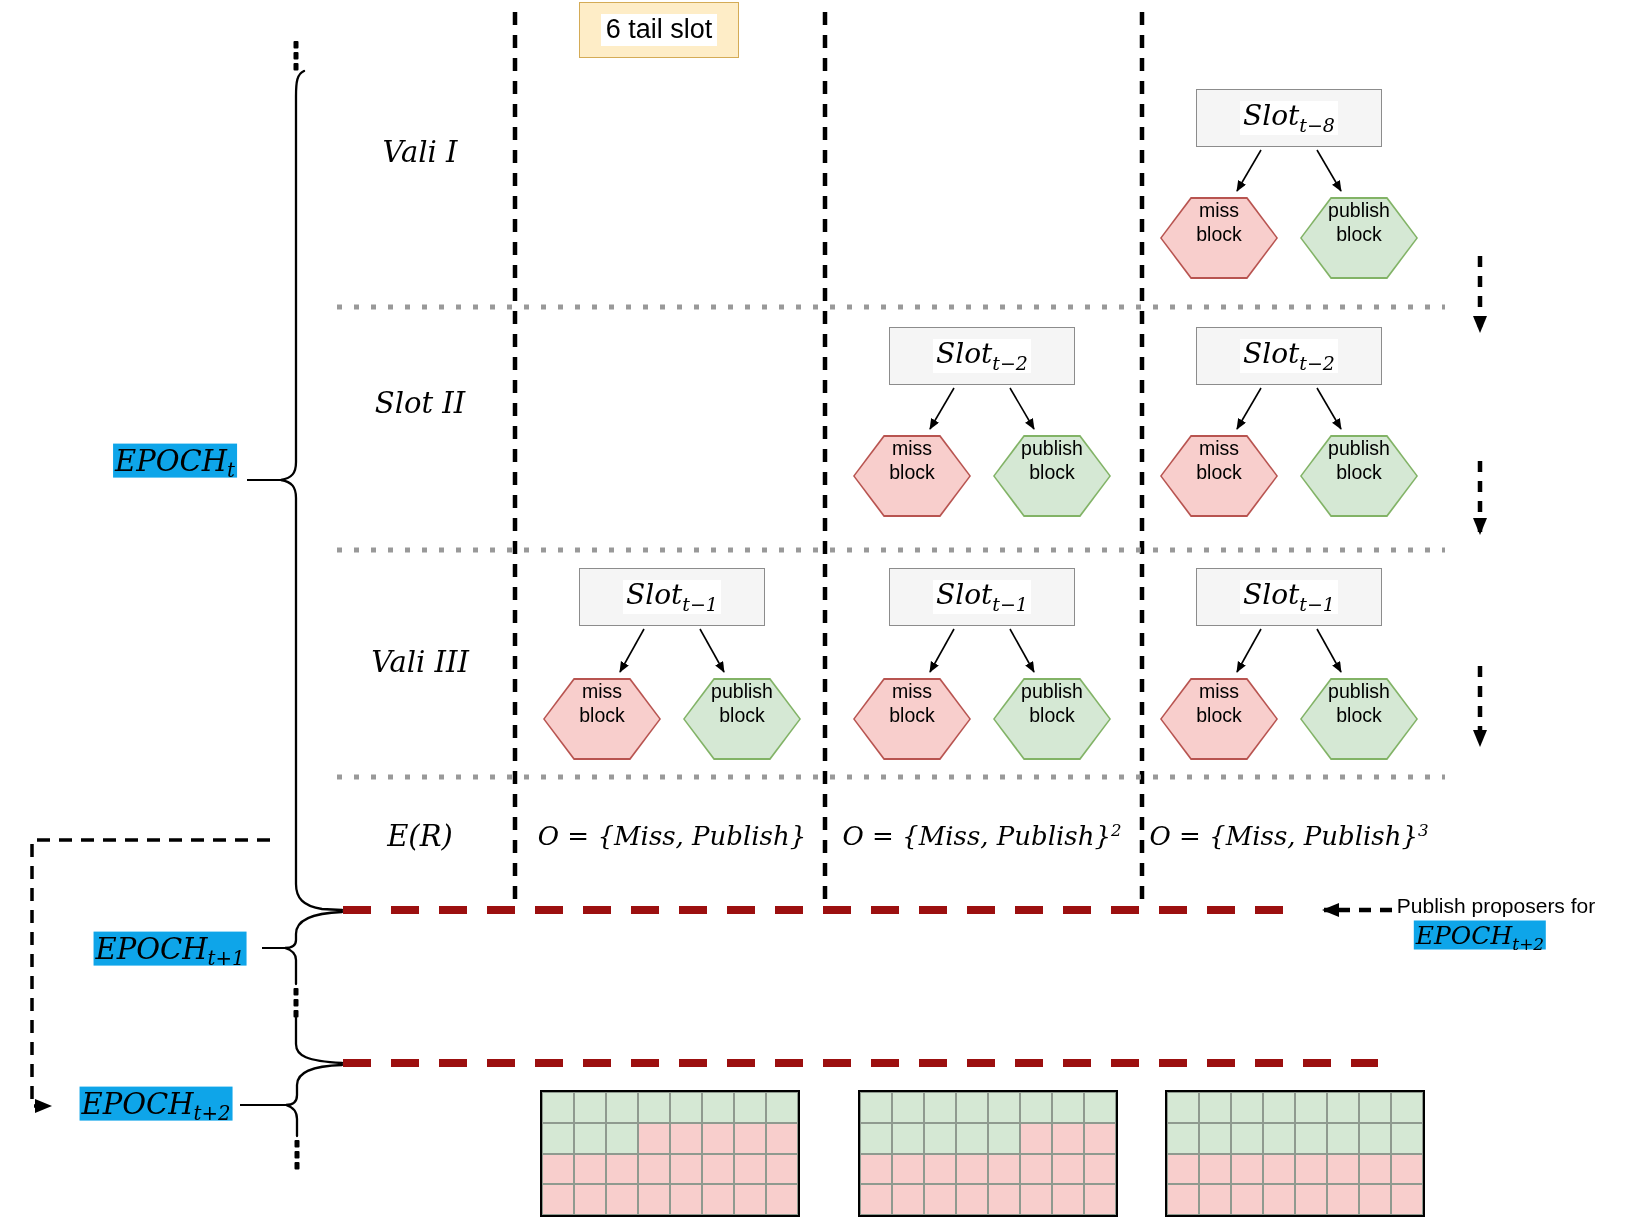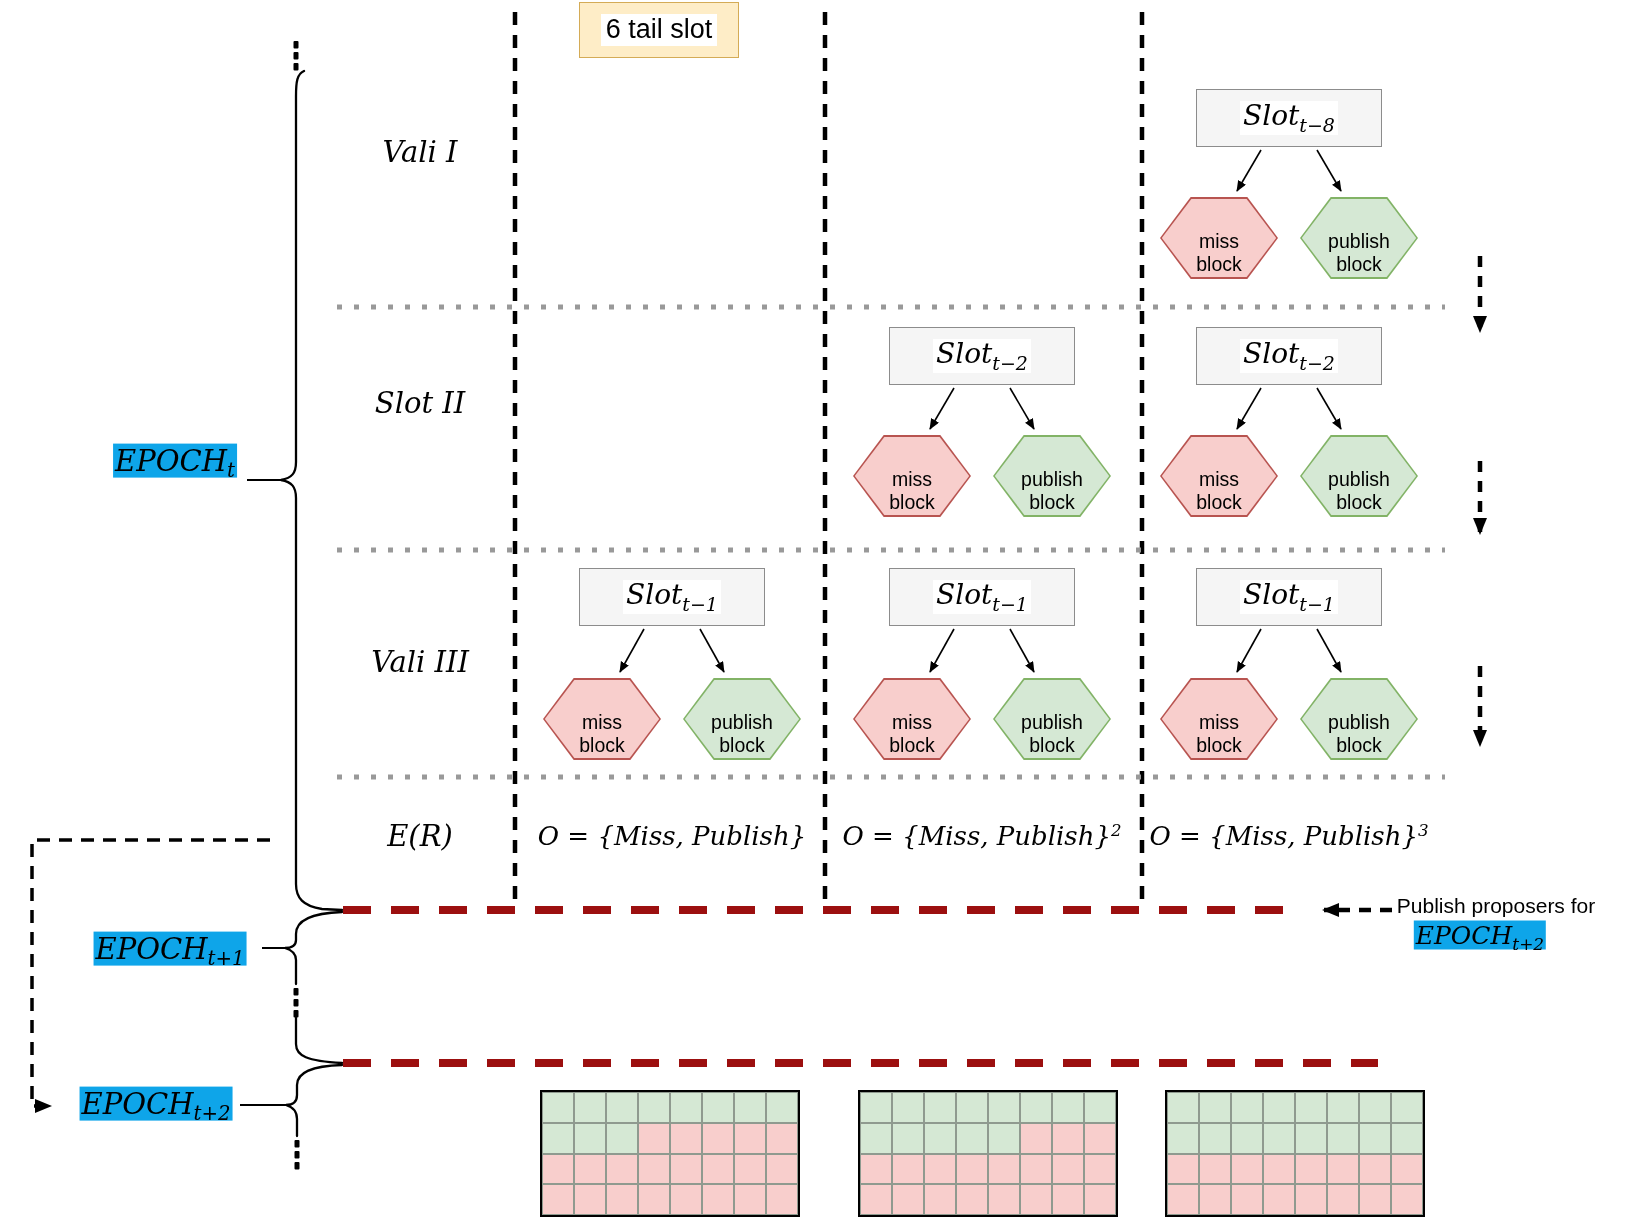--- a/index.html
+++ b/index.html
@@ -27,21 +27,21 @@
   .slot-label{font-family:"DejaVu Serif",serif;font-style:italic;font-size:28px;
               background:#fff;padding:0 3px;line-height:1.05;}
   .slot-label sub{font-size:19px;}
 
   .hex{position:absolute;width:118px;height:82px;
        clip-path:polygon(26% 0%,74% 0%,100% 50%,74% 100%,26% 100%,0% 50%);}
   .hex.miss{background:#b85450;}
   .hex.publish{background:#82b366;}
   .hex-inner{position:absolute;inset:1.8px;
        clip-path:polygon(26% 0%,74% 0%,100% 50%,74% 100%,26% 100%,0% 50%);
-       display:flex;align-items:flex-end;justify-content:center;text-align:center;}
+       display:flex;align-items:flex-start;justify-content:center;text-align:center;}
   .hex.miss .hex-inner{background:#f8cecc;}
   .hex.publish .hex-inner{background:#d5e8d4;}
   .hex-text{font-size:19.5px;line-height:1.22;width:82px;}
 
   .sel-text{position:absolute;transform:translate(-50%,-50%);font-size:21px;white-space:nowrap;}
 
   .vgrid{position:absolute;width:260px;height:127px;border:2px solid #000;box-sizing:border-box;
          display:grid;grid-template-columns:repeat(8,1fr);grid-template-rows:repeat(4,1fr);
          background:#fff;}
   .cell{border:0.6px solid #8f9a8f;}

